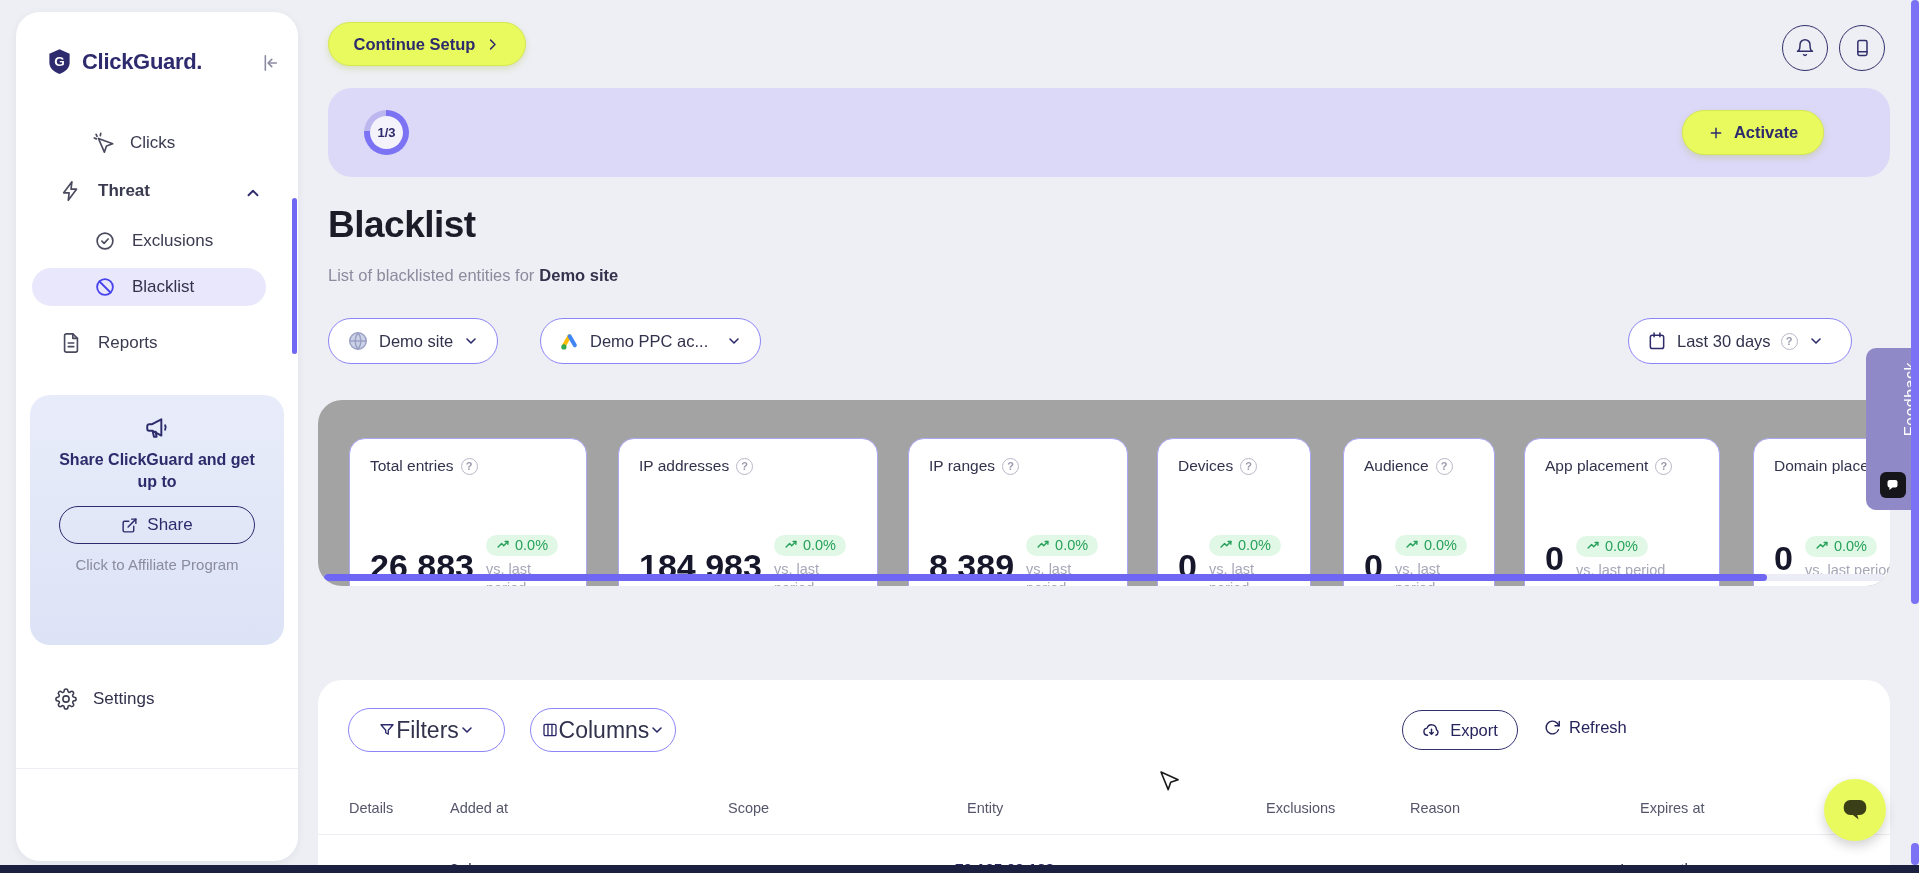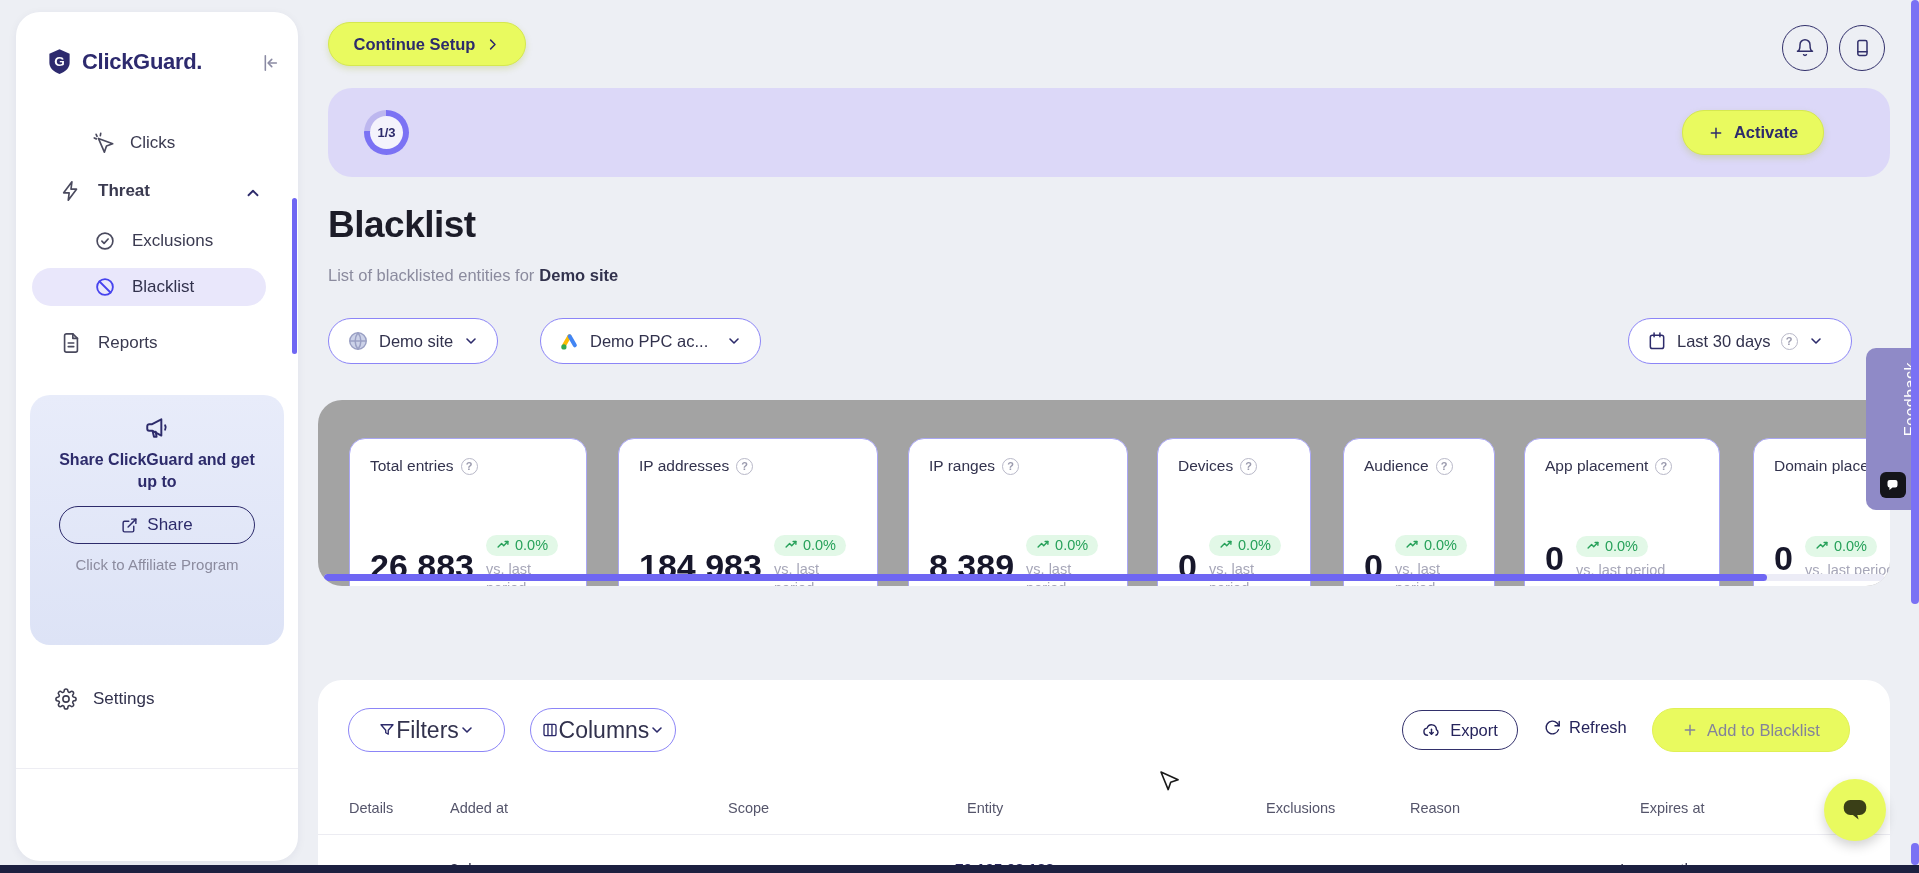--- a/index.html
+++ b/index.html
@@ -483,28 +483,20 @@
   <div class="refresh-btn">
     <span>
       <svg width="17" height="17" viewBox="0 0 24 24" fill="none" stroke="currentColor" stroke-width="2" stroke-linecap="round" stroke-linejoin="round">
           <polyline points="21.5 3.5 21.5 9.5 15.5 9.5"></polyline>
           <path d="M20.49 15a9 9 0 1 1-2.12-9.36l3.13 3.86"></path>
         </svg>
     </span>
     <span>Refresh</span>
   </div>
 
-  <div class="add-btn">
-    <span>
-      <svg width="16" height="16" viewBox="0 0 24 24" fill="none" stroke="#83839a" stroke-width="2.2" stroke-linecap="round">
-          <path d="M12 5v14M5 12h14"></path>
-        </svg>
-    </span>
-    <span>Add to Blacklist</span>
-  </div>
 
   <span class="th" style="left:31px;">Details</span>
   <span class="th" style="left:132px;">Added at</span>
   <span class="th" style="left:410px;">Scope</span>
   <span class="th" style="left:649px;">Entity</span>
   <span class="th" style="left:948px;">Exclusions</span>
   <span class="th" style="left:1092px;">Reason</span>
   <span class="th" style="left:1322px;">Expires at</span>
   <div class="thead-divider"></div>
 

